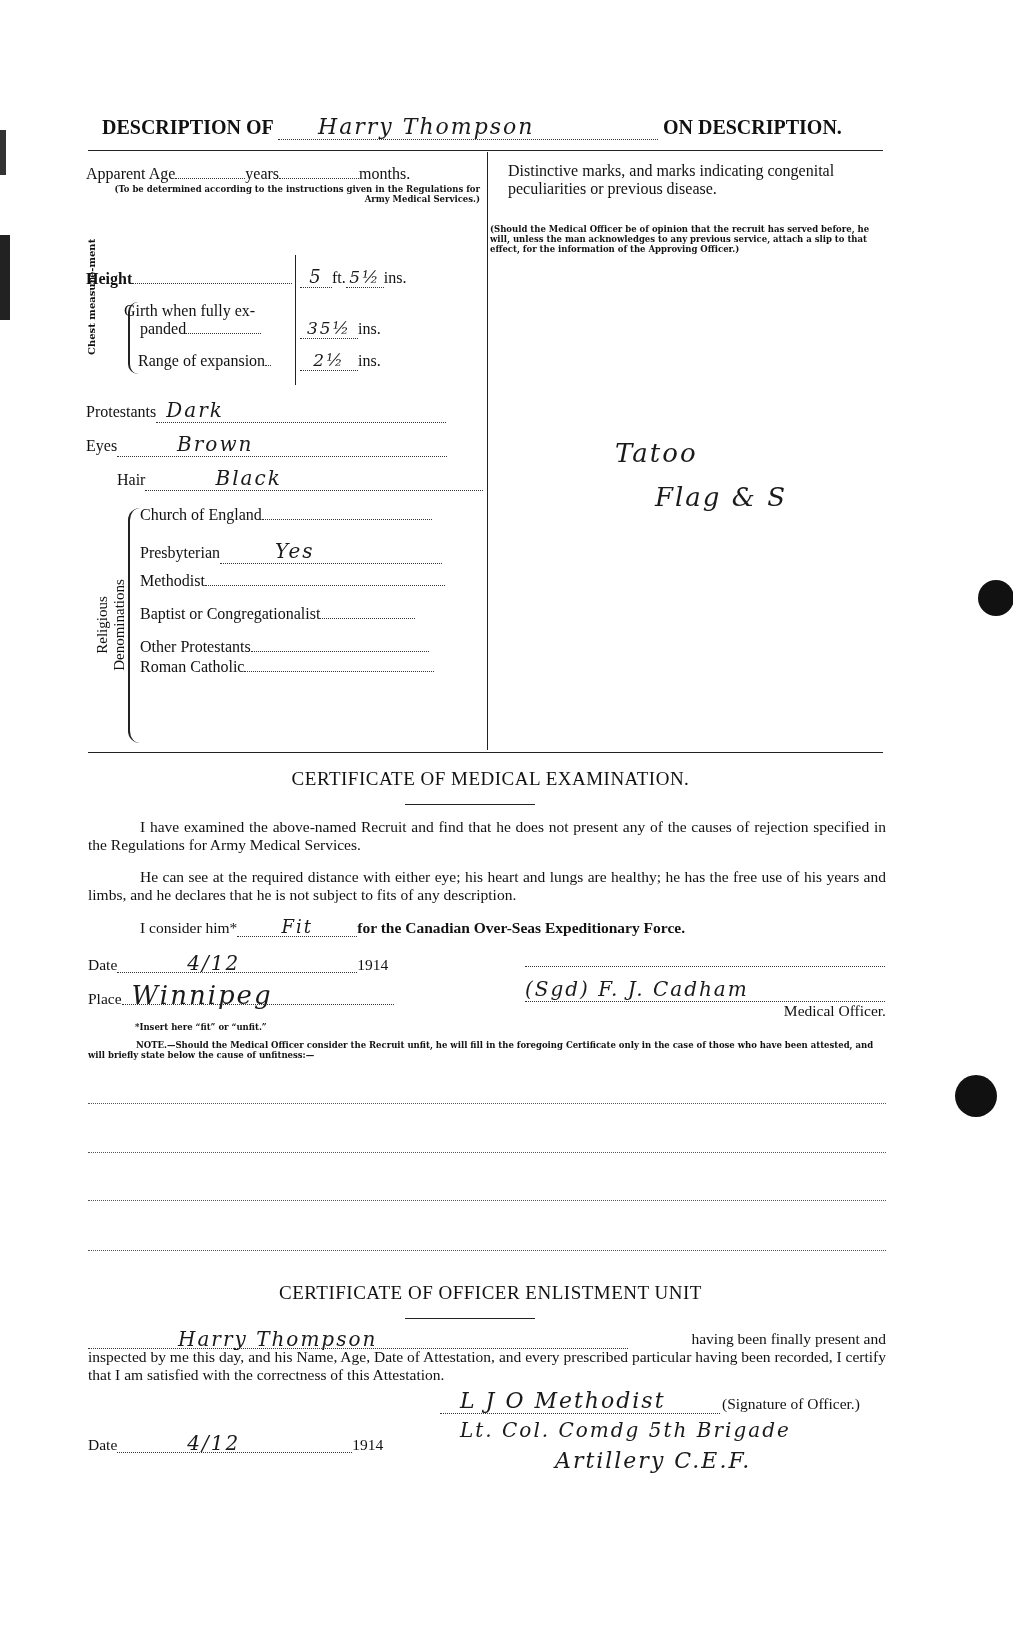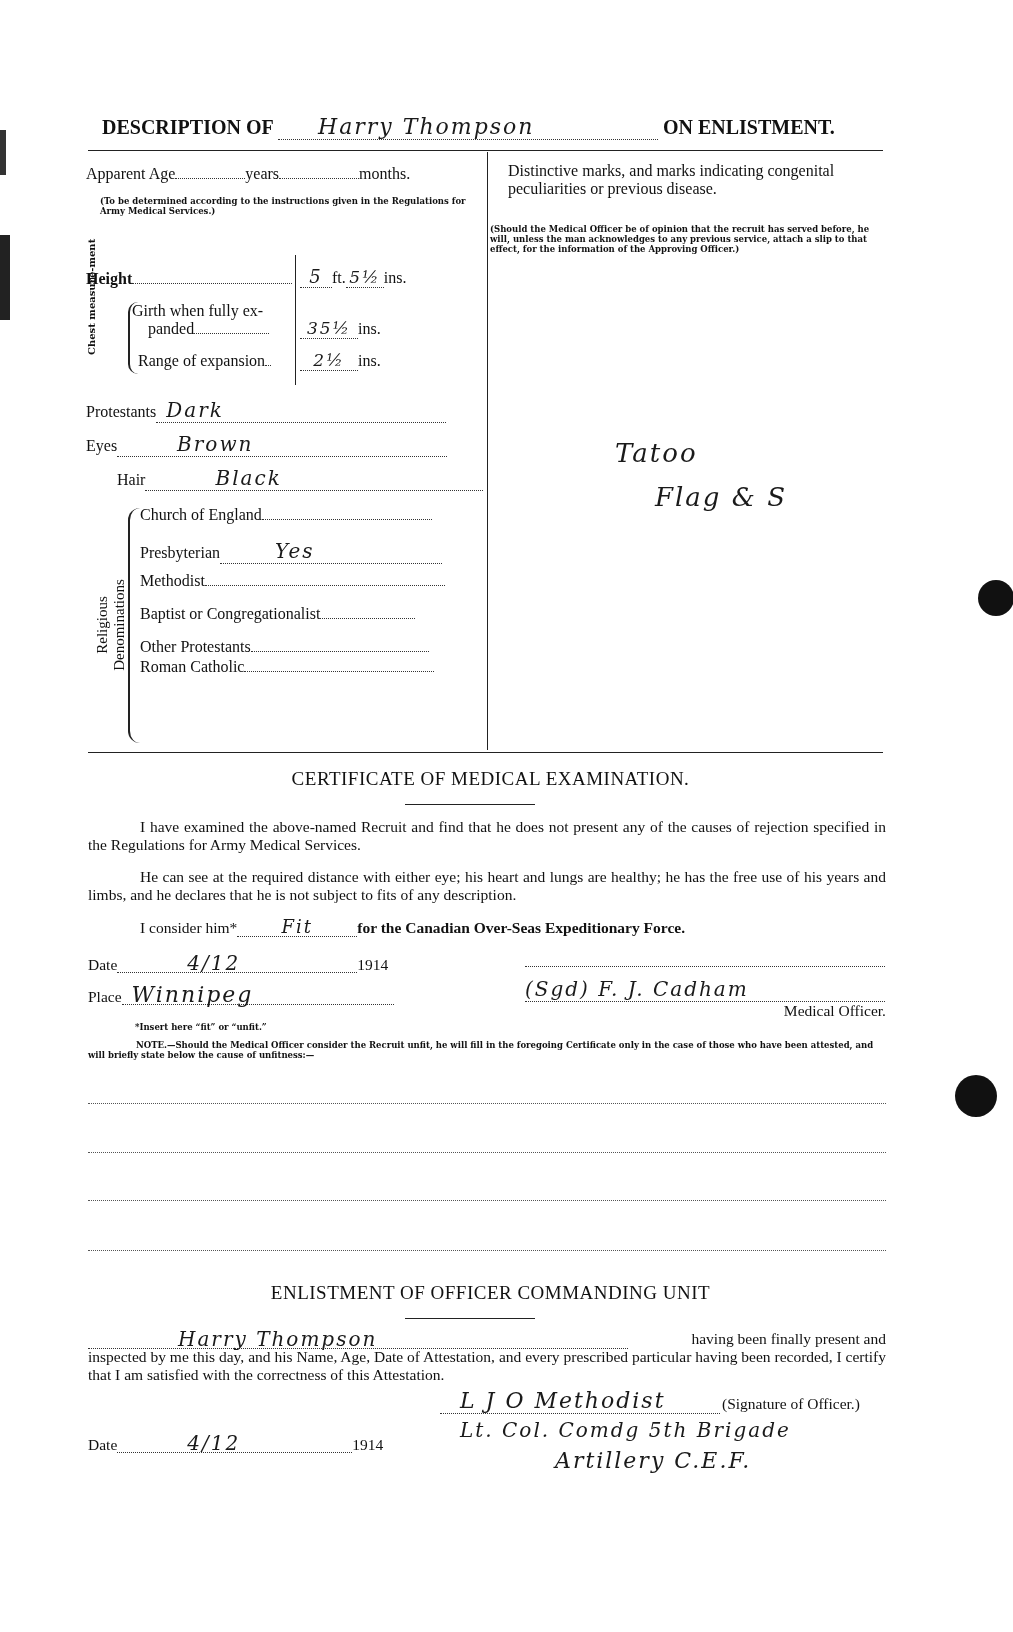--- a/index.html
+++ b/index.html
@@ -25,44 +25,44 @@
 
 <div class="abs" style="left:0;top:130px;width:6px;height:45px;background:#333;"></div>
 <div class="abs" style="left:0;top:235px;width:10px;height:85px;background:#222;"></div>
 
 <div class="punch" style="left:978px;top:580px;width:36px;height:36px;"></div>
 <div class="punch" style="left:955px;top:1075px;width:42px;height:42px;"></div>
 
 <div class="abs serif bold" style="left:102px;top:114px;width:770px;font-size:20px;white-space:nowrap;">
   <span>DESCRIPTION OF</span>
   <span class="field hand" style="width:340px;font-size:22px;font-weight:normal;padding-left:40px;">Harry Thompson</span>
-  <span>ON ENLISTMENT.</span>
+  <span>ON DESCRIPTION.</span>
 </div>
 <div class="hr" style="left:88px;top:150px;width:795px;"></div>
 
 <div class="vr" style="left:487px;top:152px;height:598px;"></div>
 <div class="vr" style="left:295px;top:255px;height:130px;border-left-width:1px;"></div>
 
 <div class="abs serif lbl" style="left:86px;top:165px;width:385px;">
   <span>Apparent Age</span><span class="field" style="width:70px;"></span><span>years</span><span class="field" style="width:80px;"></span><span>months.</span>
 </div>
-<div class="abs small" style="left:100px;top:184px;width:380px;text-align:left;margin-top:12px;">(To be determined according to the instructions given in the Regulations for Army Medical Services.)</div>
+<div class="abs small" style="left:100px;top:184px;width:380px;text-align:right;">(To be determined according to the instructions given in the Regulations for Army Medical Services.)</div>
 
 <div class="abs serif lbl bold" style="left:86px;top:270px;">
   <span>Height</span><span class="field" style="width:160px;"></span>
 </div>
 <div class="abs serif lbl" style="left:300px;top:266px;">
   <span class="field hand" style="width:32px;text-align:center;font-size:18px;">5</span><span>ft.</span><span class="field hand" style="width:38px;text-align:center;font-size:17px;">5½</span><span>ins.</span>
 </div>
 
 <div class="vtext small" style="left:86px;top:355px;font-size:10px;line-height:11px;width:60px;text-align:center;">
   <span>Chest measure-ment</span>
 </div>
 <div class="brace" style="left:128px;top:302px;width:8px;height:72px;"></div>
-<div class="abs serif lbl" style="left:132px;top:302px;line-height:18px;">
+<div class="abs serif lbl" style="left:124px;top:302px;line-height:18px;">
   <div>Girth when fully ex-</div>
   <div style="padding-left:16px;"><span>panded</span><span class="field" style="width:75px;"></span></div>
 </div>
 <div class="abs serif lbl" style="left:300px;top:318px;">
   <span class="field hand" style="width:58px;text-align:center;font-size:17px;">35½</span><span>ins.</span>
 </div>
 <div class="abs serif lbl" style="left:138px;top:352px;">
   <span>Range of expansion</span><span class="field" style="width:6px;"></span>
 </div>
 <div class="abs serif lbl" style="left:300px;top:350px;">
@@ -112,38 +112,38 @@
 </div>
 
 <div class="abs serif para" style="left:140px;top:918px;white-space:nowrap;">
   <span>I consider him*</span><span class="field hand" style="width:120px;text-align:center;font-size:18px;">Fit</span><span style="font-weight:bold;">for the Canadian Over-Seas Expeditionary Force.</span>
 </div>
 
 <div class="abs serif para" style="left:88px;top:954px;white-space:nowrap;">
   <span>Date</span><span class="field hand" style="width:240px;font-size:20px;padding-left:70px;box-sizing:border-box;">4/12</span><span>1914</span>
 </div>
 <div class="abs serif para" style="left:88px;top:986px;white-space:nowrap;">
-  <span>Place</span><span class="field hand" style="width:272px;font-size:22px;padding-left:10px;box-sizing:border-box;">Winnipeg</span>
+  <span>Place</span><span class="field hand" style="width:272px;font-size:26px;padding-left:10px;box-sizing:border-box;">Winnipeg</span>
 </div>
 
 <div class="abs" style="left:525px;top:966px;width:360px;border-bottom:1px dotted #333;"></div>
 <div class="abs hand" style="left:525px;top:977px;width:360px;font-size:20px;border-bottom:1px dotted #333;">(Sgd) F. J. Cadham</div>
 <div class="abs serif para" style="left:700px;top:1002px;width:186px;text-align:right;">Medical Officer.</div>
 
 <div class="abs small" style="left:135px;top:1022px;">*Insert here “fit” or “unfit.”</div>
 <div class="abs small" style="left:88px;top:1040px;width:800px;text-indent:48px;">
   <span>NOTE.—Should the Medical Officer consider the Recruit unfit, he will fill in the foregoing Certificate only in the case of those who have been attested, and will briefly state below the cause of unfitness:—</span>
 </div>
 
 <div class="abs" style="left:88px;top:1103px;width:798px;border-bottom:1px dotted #555;"></div>
 <div class="abs" style="left:88px;top:1152px;width:798px;border-bottom:1px dotted #555;"></div>
 <div class="abs" style="left:88px;top:1200px;width:798px;border-bottom:1px dotted #555;"></div>
 <div class="abs" style="left:88px;top:1250px;width:798px;border-bottom:1px dotted #555;"></div>
 
-<div class="abs serif title" style="left:88px;top:1282px;width:805px;text-align:center;">ENLISTMENT OF OFFICER COMMANDING UNIT</div>
+<div class="abs serif title" style="left:88px;top:1282px;width:805px;text-align:center;">CERTIFICATE OF OFFICER ENLISTMENT UNIT</div>
 <div class="hr" style="left:405px;top:1318px;width:130px;border-top-width:1px;"></div>
 
 <div class="abs serif para" style="left:88px;top:1330px;width:798px;white-space:nowrap;">
   <span class="field hand" style="width:540px;font-size:20px;padding-left:90px;box-sizing:border-box;">Harry Thompson</span><span style="float:right;">having been finally present and</span>
 </div>
 <div class="abs serif para" style="left:88px;top:1348px;width:798px;text-align:justify;">
   <span>inspected by me this day, and his Name, Age, Date of Attestation, and every prescribed particular having been recorded, I certify that I am satisfied with the correctness of this Attestation.</span>
 </div>
 
 <div class="abs hand" style="left:440px;top:1388px;width:280px;font-size:22px;border-bottom:1px dotted #333;padding-left:20px;box-sizing:border-box;">L J O Methodist</div>

